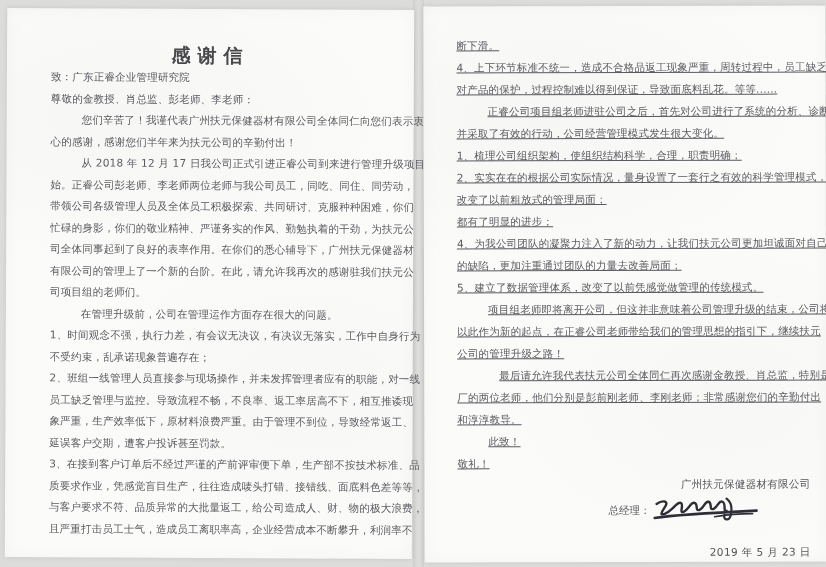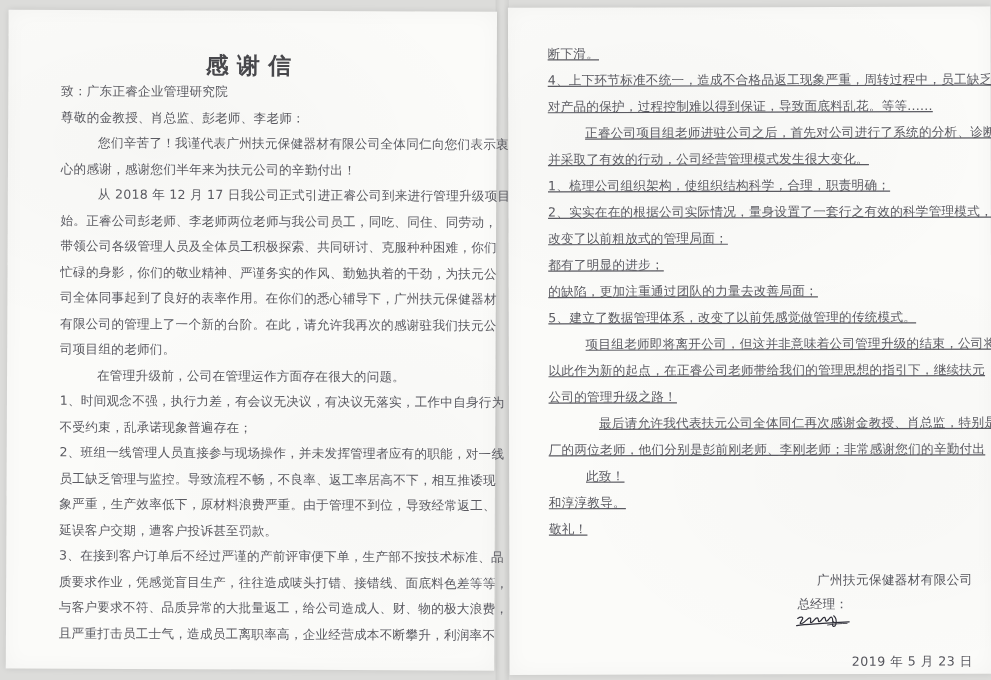--- a/index.html
+++ b/index.html
@@ -67,24 +67,23 @@
     width: 250px;
     color: #55555c;
     font-size: 10.5px;
     text-align: right;
   }
   .sign-company { line-height: 16px; letter-spacing: 0.3px; }
   .sign-row {
     position: relative;
     display: flex;
     align-items: center;
-    justify-content: flex-end;
+    justify-content: center;
     margin-top: 4px;
     height: 28px;
-    flex-direction: column;
   }
   .sign-label { line-height: 16px; }
   .sign-svg { margin-left: 2px; }
   .sign-date { line-height: 16px; margin-top: 20px; letter-spacing: 0.4px; }
   .seam {
     position: absolute;
     left: 413px; top: 0;
     width: 11px; height: 567px;
     background: linear-gradient(90deg, rgba(0,0,0,0.06), rgba(0,0,0,0.0) 40%, rgba(0,0,0,0.0) 60%, rgba(0,0,0,0.05));
   }
@@ -128,29 +127,30 @@
     <div class="lines">
         <div class="line">断下滑。</div>
         <div class="line">4、上下环节标准不统一，造成不合格品返工现象严重，周转过程中，员工缺乏</div>
         <div class="line">对产品的保护，过程控制难以得到保证，导致面底料乱花。等等......</div>
         <div class="line indent">正睿公司项目组老师进驻公司之后，首先对公司进行了系统的分析、诊断，</div>
         <div class="line">并采取了有效的行动，公司经营管理模式发生很大变化。</div>
         <div class="line">1、梳理公司组织架构，使组织结构科学，合理，职责明确；</div>
         <div class="line">2、实实在在的根据公司实际情况，量身设置了一套行之有效的科学管理模式，</div>
         <div class="line">改变了以前粗放式的管理局面；</div>
         <div class="line">都有了明显的进步；</div>
+        <div class="line">4、为我公司团队的凝聚力注入了新的动力，让我们扶元公司更加坦诚面对自己</div>
         <div class="line">的缺陷，更加注重通过团队的力量去改善局面；</div>
         <div class="line">5、建立了数据管理体系，改变了以前凭感觉做管理的传统模式。</div>
         <div class="line indent">项目组老师即将离开公司，但这并非意味着公司管理升级的结束，公司将</div>
         <div class="line">以此作为新的起点，在正睿公司老师带给我们的管理思想的指引下，继续扶元</div>
         <div class="line">公司的管理升级之路！</div>
         <div class="line indent2">最后请允许我代表扶元公司全体同仁再次感谢金教授、肖总监，特别是驻</div>
         <div class="line">厂的两位老师，他们分别是彭前刚老师、李刚老师；非常感谢您们的辛勤付出</div>
+        <div class="line">和淳淳教导。</div>
         <div class="line indent">此致！</div>
-        <div class="line">和淳淳教导。</div>
         <div class="line">敬礼！</div>
       </div>
 
     <div class="sign-block">
       <div class="sign-company">广州扶元保健器材有限公司</div>
       <div class="sign-row">
         <span class="sign-label">总经理：</span>
         <svg class="sign-svg" width="110" height="28" viewBox="0 0 110 28">
           <g fill="none" stroke="#2e2e38" stroke-linecap="round">
             <path d="M4,8 C10,4 16,5 13,10 C10,15 6,20 12,18 C20,15 24,6 28,7 C32,8 26,18 31,16 C36,14 38,6 42,7 C46,8 42,16 47,14 C52,12 52,5 56,6 C60,7 56,15 61,13 C66,11 66,4 70,6 C74,8 70,17 74,15" stroke-width="2.4"></path>

